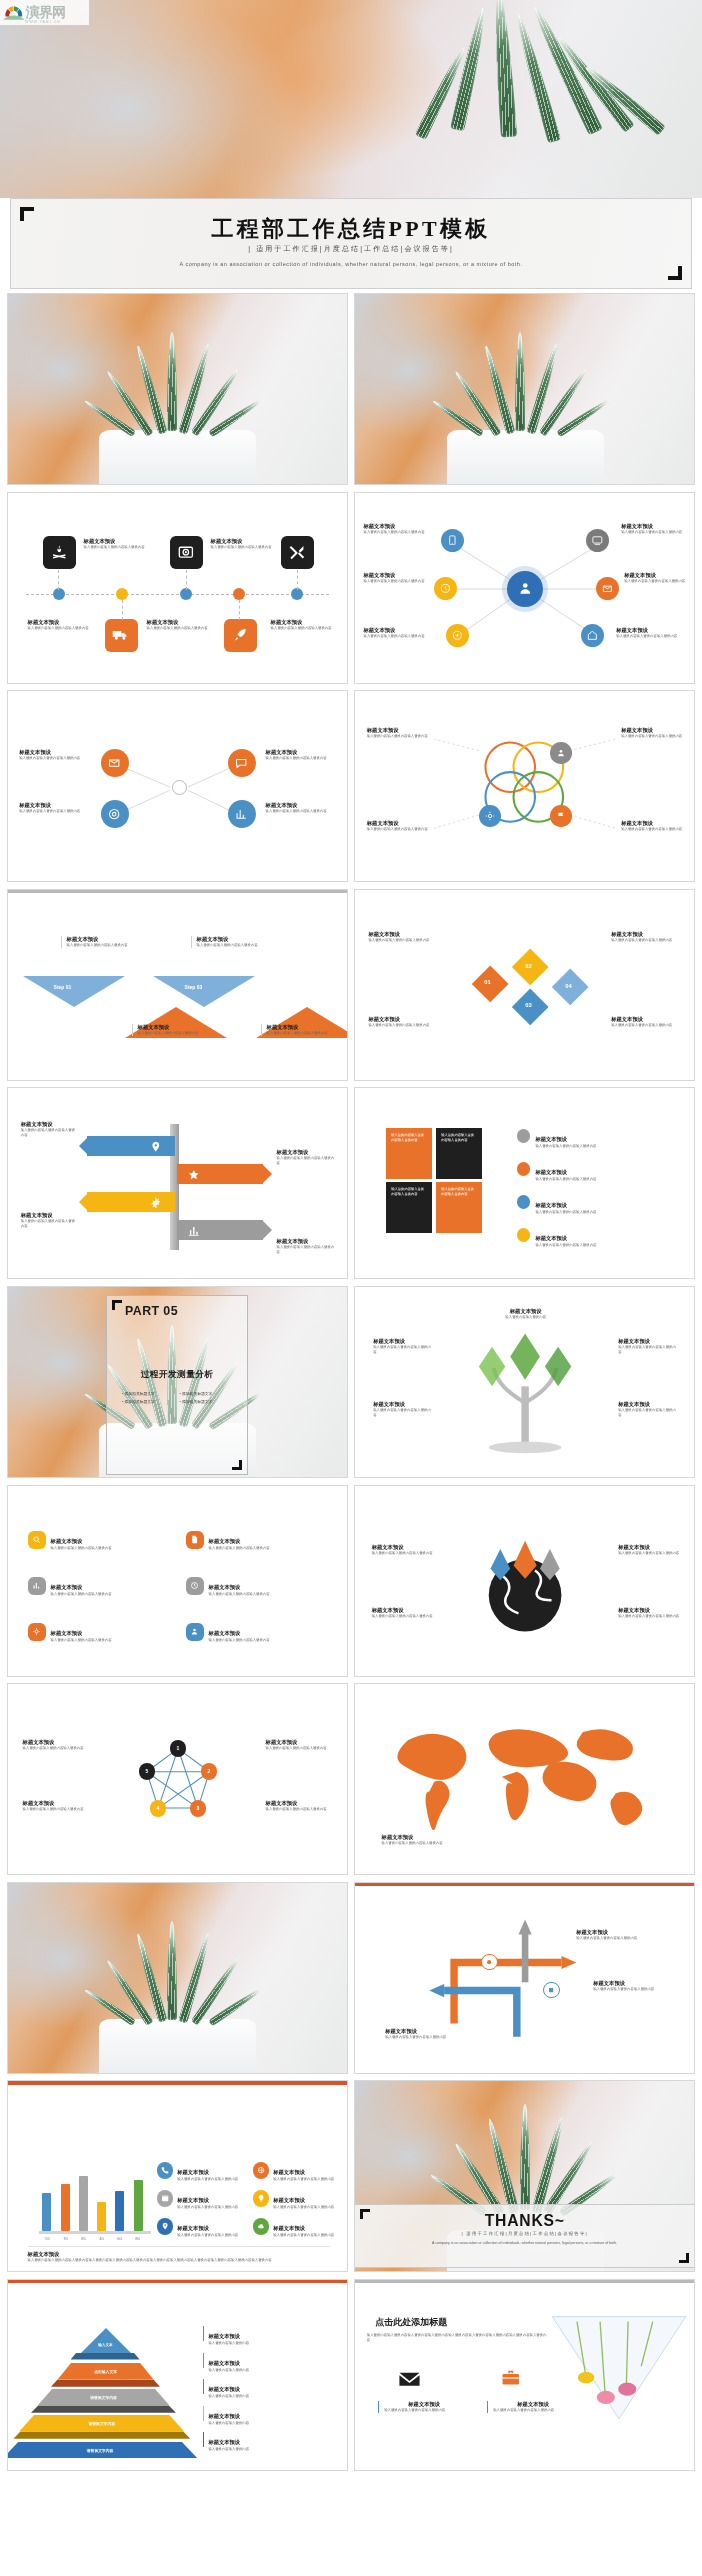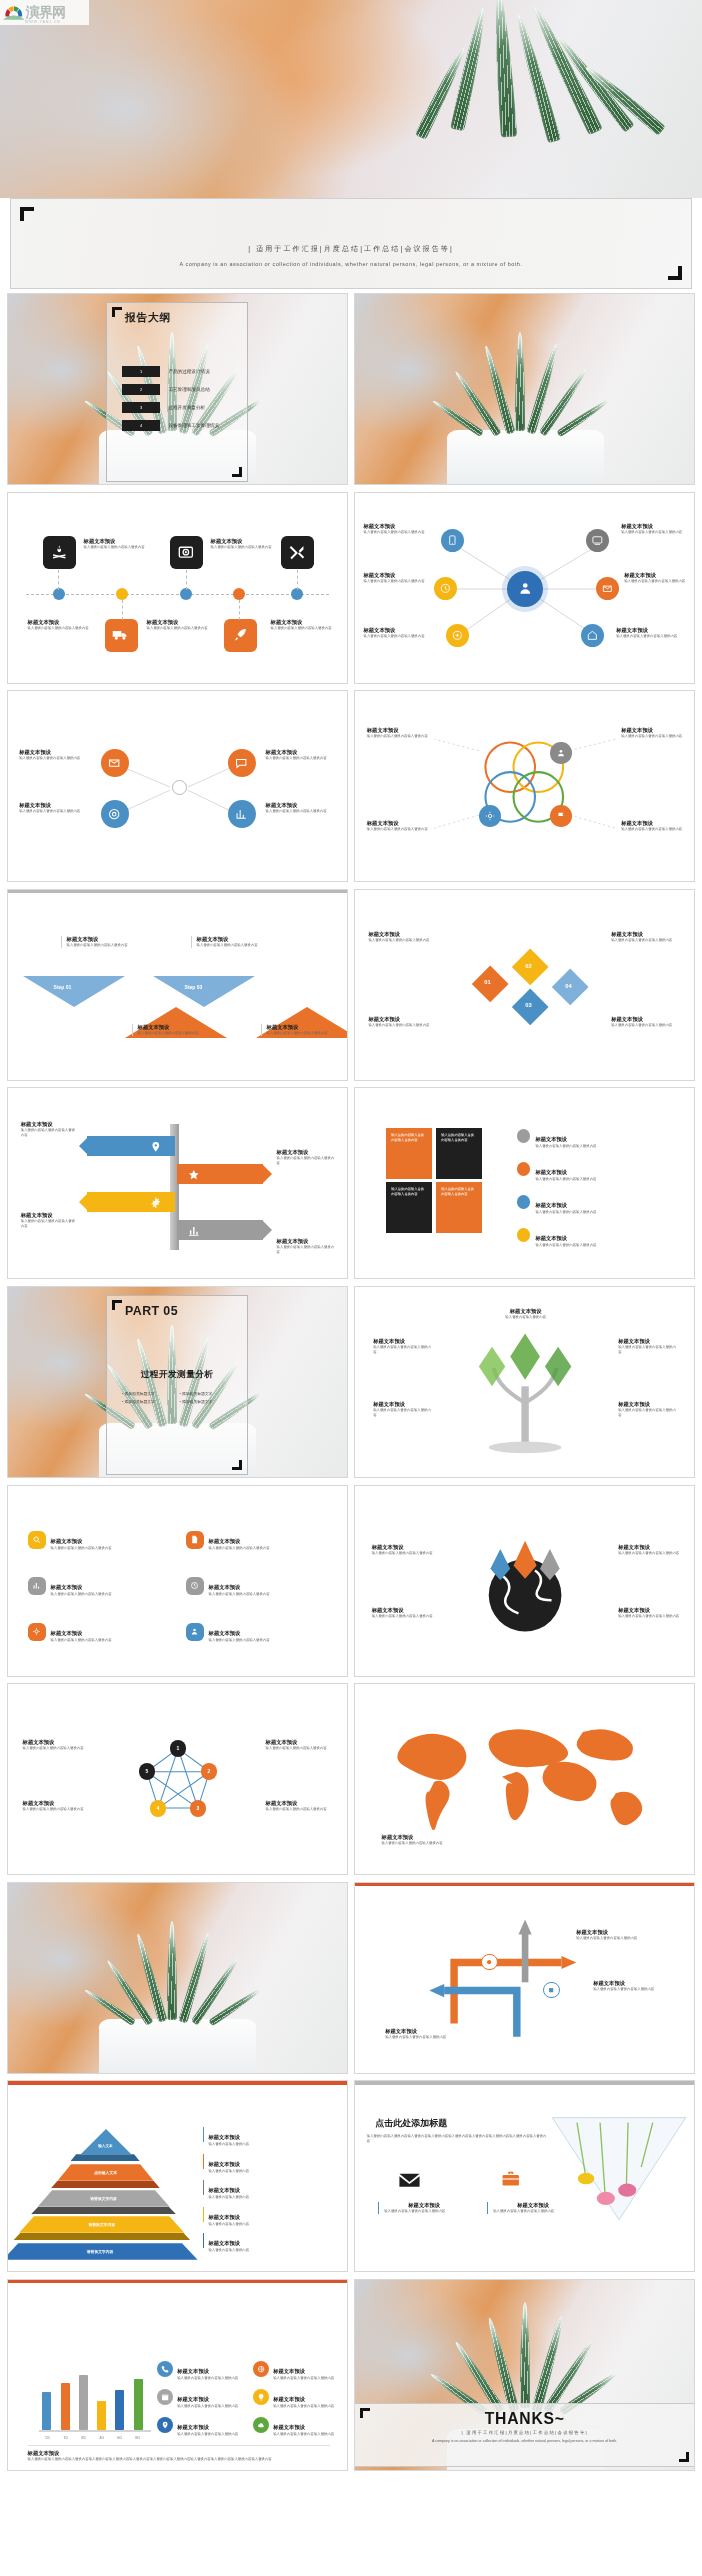--- a/index.html
+++ b/index.html
@@ -146,61 +146,40 @@
         <path d="M0 19 Q13 9 26 19 Z" fill="#3c9a4e" opacity=".55"></path>
       </svg>
     </div>
     <div class="wm-txt">演界网</div>
     <div class="wm-sub">WWW.YANJ.CN</div>
   </div>
 
   <div class="cover-panel">
     <div class="corner-tl"></div>
     <div class="corner-br"></div>
+    <div class="cover-title">工程部工作总结PPT模板</div>
     <div class="cover-sub">| 适用于工作汇报|月度总结|工作总结|会议报告等|</div>
     <div class="cover-en">A company is an association or collection of individuals, whether natural persons, legal persons, or a mixture of both.</div>
   </div>
 
   <div class="grid">
 
     <div class="row">
 
       <div class="slide">
         <div class="photo-bg"></div>
         <div class="pot"></div>
         <div class="plant-wrap">
           <div class="leaf" style="left:97px;top:-5px;width:10px;height:99px;"></div>
           <div class="leaf" style="left:76px;top:6.6px;width:9px;height:91px;transform:rotate(-16deg);"></div>
           <div class="leaf" style="left:121px;top:5px;width:9px;height:93px;transform:rotate(16deg);"></div>
           <div class="leaf" style="left:55px;top:28px;width:8.3px;height:76px;transform:rotate(-34deg);"></div>
           <div class="leaf" style="left:142px;top:26.4px;width:8.3px;height:78px;transform:rotate(34deg);"></div>
           <div class="leaf" style="left:36px;top:51px;width:7.4px;height:59px;transform:rotate(-56deg);"></div>
           <div class="leaf" style="left:162px;top:50px;width:7.4px;height:61px;transform:rotate(56deg);"></div>
-        </div>
-        <div class="sheet">
-          <div class="c-tl"></div>
-          <div class="c-br"></div>
-          <div class="sheet-h cn">报告大纲</div>
-
-          <div class="ol-row" style="left:15px;top:63px;">
-            <span class="ol-num">1</span>
-            <span class="ol-txt">产品的过程设计情况</span>
-          </div>
-          <div class="ol-row" style="left:15px;top:81px;">
-            <span class="ol-num">2</span>
-            <span class="ol-txt">工艺管理和项目总结</span>
-          </div>
-          <div class="ol-row" style="left:15px;top:99px;">
-            <span class="ol-num">3</span>
-            <span class="ol-txt">过程开发测量分析</span>
-          </div>
-          <div class="ol-row" style="left:15px;top:117px;">
-            <span class="ol-num">4</span>
-            <span class="ol-txt">设备管理和工装管理情况</span>
-          </div>
         </div>
       </div>
 
       <div class="slide">
         <div class="photo-bg"></div>
         <div class="pot"></div>
         <div class="plant-wrap">
           <div class="leaf" style="left:97px;top:-5px;width:10px;height:99px;"></div>
           <div class="leaf" style="left:76px;top:6.6px;width:9px;height:91px;transform:rotate(-16deg);"></div>
           <div class="leaf" style="left:121px;top:5px;width:9px;height:93px;transform:rotate(16deg);"></div>
@@ -844,20 +823,123 @@
           <div class="tt">标题文本预设</div>
           <div class="tb">输入替换内容输入替换内容输入替换内容</div>
         </div>
         <div style="position:absolute;left:238px;top:97px;width:69px;">
           <div class="tt">标题文本预设</div>
           <div class="tb">输入替换内容输入替换内容输入替换内容</div>
         </div>
         <div style="position:absolute;left:30px;top:145px;width:86px;">
           <div class="tt">标题文本预设</div>
           <div class="tb">输入替换内容输入替换内容输入替换内容</div>
+        </div>
+      </div>
+    </div>
+
+    <div class="row">
+
+      <div class="slide">
+        <div class="topbar orange"></div>
+
+        <div style="position:absolute;left:33px;top:91px;width:107px;height:59px;">
+          <div class="bar" style="left:1.7px;width:9px;height:38px;background:#4a90c4;"></div>
+          <div class="bar" style="left:20px;width:9px;height:47px;background:#e8722a;"></div>
+          <div class="bar" style="left:38px;width:9px;height:55px;background:#a6a6a6;"></div>
+          <div class="bar" style="left:56px;width:9px;height:29px;background:#f5b513;"></div>
+          <div class="bar" style="left:74px;width:9px;height:40px;background:#2f6fb5;"></div>
+          <div class="bar" style="left:93px;width:9px;height:51px;background:#5ea73e;"></div>
+        </div>
+        <div style="position:absolute;left:31px;top:150px;width:112px;height:2.5px;background:#d4d4d4;"></div>
+        <div style="position:absolute;left:31px;top:155px;width:112px;display:flex;">
+          <span style="width:18px;text-align:center;font-size:4.1px;color:#7a7a7a;">55</span>
+          <span style="width:18px;text-align:center;font-size:4.1px;color:#7a7a7a;">70</span>
+          <span style="width:18px;text-align:center;font-size:4.1px;color:#7a7a7a;">85</span>
+          <span style="width:18px;text-align:center;font-size:4.1px;color:#7a7a7a;">40</span>
+          <span style="width:18px;text-align:center;font-size:4.1px;color:#7a7a7a;">60</span>
+          <span style="width:18px;text-align:center;font-size:4.1px;color:#7a7a7a;">80</span>
+        </div>
+
+        <div style="position:absolute;left:149px;top:81px;display:flex;gap:4.1px;width:91px;">
+          <span class="circ" style="background:#4a90c4;width:16.5px;height:16.5px;border-radius:50%;display:flex;align-items:center;justify-content:center;flex:none;">
+              <svg width="8.3" height="8.3" viewBox="0 0 24 24" fill="#fff">
+                <path d="M6 2l4 5-2 3a12 12 0 0 0 6 6l3-2 5 4-3 4C11 22 2 13 2 5z"></path>
+              </svg>
+            </span>
+          <span><span class="tt">标题文本预设</span><span class="tb" style="display:block">输入替换内容输入替换内容输入替换内容</span></span>
+        </div>
+        <div style="position:absolute;left:245px;top:81px;display:flex;gap:4.1px;width:91px;">
+          <span class="circ" style="background:#e8722a;width:16.5px;height:16.5px;border-radius:50%;display:flex;align-items:center;justify-content:center;flex:none;">
+              <svg width="8.3" height="8.3" viewBox="0 0 24 24" fill="none" stroke="#fff" stroke-width="2">
+                <circle cx="12" cy="12" r="8"></circle>
+                <path d="M4 12h16M12 4a14 14 0 0 1 0 16"></path>
+              </svg>
+            </span>
+          <span><span class="tt">标题文本预设</span><span class="tb" style="display:block">输入替换内容输入替换内容输入替换内容</span></span>
+        </div>
+        <div style="position:absolute;left:149px;top:109px;display:flex;gap:4.1px;width:91px;">
+          <span class="circ" style="background:#a6a6a6;width:16.5px;height:16.5px;border-radius:50%;display:flex;align-items:center;justify-content:center;flex:none;">
+              <svg width="8.3" height="8.3" viewBox="0 0 24 24" fill="#fff">
+                <rect x="3" y="5" width="18" height="16" rx="2"></rect>
+                <rect x="3" y="5" width="18" height="4" fill="#e4e4e4"></rect>
+              </svg>
+            </span>
+          <span><span class="tt">标题文本预设</span><span class="tb" style="display:block">输入替换内容输入替换内容输入替换内容</span></span>
+        </div>
+        <div style="position:absolute;left:245px;top:109px;display:flex;gap:4.1px;width:91px;">
+          <span class="circ" style="background:#f5b513;width:16.5px;height:16.5px;border-radius:50%;display:flex;align-items:center;justify-content:center;flex:none;">
+              <svg width="8.3" height="8.3" viewBox="0 0 24 24" fill="#fff">
+                <path d="M12 2a7 7 0 0 0-4 12.7V17h8v-2.3A7 7 0 0 0 12 2z"></path>
+                <rect x="9" y="18.5" width="6" height="3" rx="1"></rect>
+              </svg>
+            </span>
+          <span><span class="tt">标题文本预设</span><span class="tb" style="display:block">输入替换内容输入替换内容输入替换内容</span></span>
+        </div>
+        <div style="position:absolute;left:149px;top:137px;display:flex;gap:4.1px;width:91px;">
+          <span class="circ" style="background:#2f6fb5;width:16.5px;height:16.5px;border-radius:50%;display:flex;align-items:center;justify-content:center;flex:none;">
+              <svg width="8.3" height="8.3" viewBox="0 0 24 24" fill="#fff">
+                <path d="M12 2a7 7 0 0 0-7 7c0 5 7 13 7 13s7-8 7-13a7 7 0 0 0-7-7zm0 9.4A2.4 2.4 0 1 1 12 6.6a2.4 2.4 0 0 1 0 4.8z"></path>
+              </svg>
+            </span>
+          <span><span class="tt">标题文本预设</span><span class="tb" style="display:block">输入替换内容输入替换内容输入替换内容</span></span>
+        </div>
+        <div style="position:absolute;left:245px;top:137px;display:flex;gap:4.1px;width:91px;">
+          <span class="circ" style="background:#5ea73e;width:16.5px;height:16.5px;border-radius:50%;display:flex;align-items:center;justify-content:center;flex:none;">
+              <svg width="8.3" height="8.3" viewBox="0 0 24 24" fill="#fff">
+                <path d="M7 18a4 4 0 0 1 0-8 5.5 5.5 0 0 1 10.6 1.4A3.6 3.6 0 0 1 17 18z"></path>
+              </svg>
+            </span>
+          <span><span class="tt">标题文本预设</span><span class="tb" style="display:block">输入替换内容输入替换内容输入替换内容</span></span>
+        </div>
+
+        <div style="position:absolute;left:20px;top:165px;right:16.5px;border-top:0.8px solid #e0e0e0;padding-top:4.1px;">
+          <div class="tt">标题文本预设</div>
+          <div class="tb">输入替换内容输入替换内容输入替换内容输入替换内容输入替换内容输入替换内容输入替换内容输入替换内容输入替换内容输入替换内容输入替换内容输入替换内容</div>
+        </div>
+      </div>
+
+      <div class="slide">
+        <div class="photo-bg"></div>
+        <div class="pot" style="bottom:-46px;"></div>
+        <div class="plant-wrap" style="bottom:40px;">
+          <div class="leaf" style="left:102px;top:-11.6px;width:10.7px;height:106px;"></div>
+          <div class="leaf" style="left:79px;top:1.7px;width:10px;height:97px;transform:rotate(-15deg);"></div>
+          <div class="leaf" style="left:126px;top:0px;width:10px;height:99px;transform:rotate(15deg);"></div>
+          <div class="leaf" style="left:56px;top:21.5px;width:9px;height:83px;transform:rotate(-33deg);"></div>
+          <div class="leaf" style="left:147px;top:20px;width:9px;height:84px;transform:rotate(33deg);"></div>
+          <div class="leaf" style="left:36px;top:46px;width:8.3px;height:66px;transform:rotate(-55deg);"></div>
+          <div class="leaf" style="left:167px;top:45px;width:8.3px;height:68px;transform:rotate(55deg);"></div>
+        </div>
+        <div style="position:absolute;left:0;right:0;bottom:3.3px;height:64px;background:linear-gradient(100deg,rgba(243,243,242,.93),rgba(243,244,243,.78));border-top:0.8px solid #c9c9c9;border-bottom:0.8px solid #c9c9c9;">
+          <div style="position:absolute;left:5px;top:4.1px;width:10px;height:10px;border-left:3.3px solid #111;border-top:3.3px solid #111;"></div>
+          <div style="position:absolute;right:5px;bottom:4.1px;width:10px;height:10px;border-right:3.3px solid #111;border-bottom:3.3px solid #111;"></div>
+          <div style="text-align:center;margin-top:6.6px;font-size:15.7px;font-weight:bold;letter-spacing:0.8px;color:#141414;">THANKS~</div>
+          <div style="text-align:center;margin-top:1.7px;font-size:4.3px;letter-spacing:1.3px;color:#4d4d4d;">| 适用于工作汇报|月度总结|工作总结|会议报告等|</div>
+          <div style="text-align:center;margin-top:3.3px;font-size:3.6px;color:#5d5d5d;line-height:1.9;padding:0 36px;">A company is an association or collection of individuals, whether natural persons, legal persons, or a mixture of both.</div>
         </div>
       </div>
     </div>
 
     <div class="row">
 
       <div class="slide">
         <div class="topbar orange"></div>
 
         <div style="position:absolute;left:73px;top:48px;">
@@ -947,118 +1029,15 @@
           <div class="tt" style="text-align:center;">标题文本预设</div>
           <div class="tb">输入替换内容输入替换内容输入替换内容</div>
         </div>
         <div style="position:absolute;left:132px;top:121px;border-left:1.7px solid #4a90c4;padding-left:5px;width:86px;">
           <div class="tt" style="text-align:center;">标题文本预设</div>
           <div class="tb">输入替换内容输入替换内容输入替换内容</div>
         </div>
       </div>
     </div>
 
-    <div class="row">
-
-      <div class="slide">
-        <div class="topbar orange"></div>
-
-        <div style="position:absolute;left:33px;top:91px;width:107px;height:59px;">
-          <div class="bar" style="left:1.7px;width:9px;height:38px;background:#4a90c4;"></div>
-          <div class="bar" style="left:20px;width:9px;height:47px;background:#e8722a;"></div>
-          <div class="bar" style="left:38px;width:9px;height:55px;background:#a6a6a6;"></div>
-          <div class="bar" style="left:56px;width:9px;height:29px;background:#f5b513;"></div>
-          <div class="bar" style="left:74px;width:9px;height:40px;background:#2f6fb5;"></div>
-          <div class="bar" style="left:93px;width:9px;height:51px;background:#5ea73e;"></div>
-        </div>
-        <div style="position:absolute;left:31px;top:150px;width:112px;height:2.5px;background:#d4d4d4;"></div>
-        <div style="position:absolute;left:31px;top:155px;width:112px;display:flex;">
-          <span style="width:18px;text-align:center;font-size:4.1px;color:#7a7a7a;">55</span>
-          <span style="width:18px;text-align:center;font-size:4.1px;color:#7a7a7a;">70</span>
-          <span style="width:18px;text-align:center;font-size:4.1px;color:#7a7a7a;">85</span>
-          <span style="width:18px;text-align:center;font-size:4.1px;color:#7a7a7a;">40</span>
-          <span style="width:18px;text-align:center;font-size:4.1px;color:#7a7a7a;">60</span>
-          <span style="width:18px;text-align:center;font-size:4.1px;color:#7a7a7a;">80</span>
-        </div>
-
-        <div style="position:absolute;left:149px;top:81px;display:flex;gap:4.1px;width:91px;">
-          <span class="circ" style="background:#4a90c4;width:16.5px;height:16.5px;border-radius:50%;display:flex;align-items:center;justify-content:center;flex:none;">
-              <svg width="8.3" height="8.3" viewBox="0 0 24 24" fill="#fff">
-                <path d="M6 2l4 5-2 3a12 12 0 0 0 6 6l3-2 5 4-3 4C11 22 2 13 2 5z"></path>
-              </svg>
-            </span>
-          <span><span class="tt">标题文本预设</span><span class="tb" style="display:block">输入替换内容输入替换内容输入替换内容</span></span>
-        </div>
-        <div style="position:absolute;left:245px;top:81px;display:flex;gap:4.1px;width:91px;">
-          <span class="circ" style="background:#e8722a;width:16.5px;height:16.5px;border-radius:50%;display:flex;align-items:center;justify-content:center;flex:none;">
-              <svg width="8.3" height="8.3" viewBox="0 0 24 24" fill="none" stroke="#fff" stroke-width="2">
-                <circle cx="12" cy="12" r="8"></circle>
-                <path d="M4 12h16M12 4a14 14 0 0 1 0 16"></path>
-              </svg>
-            </span>
-          <span><span class="tt">标题文本预设</span><span class="tb" style="display:block">输入替换内容输入替换内容输入替换内容</span></span>
-        </div>
-        <div style="position:absolute;left:149px;top:109px;display:flex;gap:4.1px;width:91px;">
-          <span class="circ" style="background:#a6a6a6;width:16.5px;height:16.5px;border-radius:50%;display:flex;align-items:center;justify-content:center;flex:none;">
-              <svg width="8.3" height="8.3" viewBox="0 0 24 24" fill="#fff">
-                <rect x="3" y="5" width="18" height="16" rx="2"></rect>
-                <rect x="3" y="5" width="18" height="4" fill="#e4e4e4"></rect>
-              </svg>
-            </span>
-          <span><span class="tt">标题文本预设</span><span class="tb" style="display:block">输入替换内容输入替换内容输入替换内容</span></span>
-        </div>
-        <div style="position:absolute;left:245px;top:109px;display:flex;gap:4.1px;width:91px;">
-          <span class="circ" style="background:#f5b513;width:16.5px;height:16.5px;border-radius:50%;display:flex;align-items:center;justify-content:center;flex:none;">
-              <svg width="8.3" height="8.3" viewBox="0 0 24 24" fill="#fff">
-                <path d="M12 2a7 7 0 0 0-4 12.7V17h8v-2.3A7 7 0 0 0 12 2z"></path>
-                <rect x="9" y="18.5" width="6" height="3" rx="1"></rect>
-              </svg>
-            </span>
-          <span><span class="tt">标题文本预设</span><span class="tb" style="display:block">输入替换内容输入替换内容输入替换内容</span></span>
-        </div>
-        <div style="position:absolute;left:149px;top:137px;display:flex;gap:4.1px;width:91px;">
-          <span class="circ" style="background:#2f6fb5;width:16.5px;height:16.5px;border-radius:50%;display:flex;align-items:center;justify-content:center;flex:none;">
-              <svg width="8.3" height="8.3" viewBox="0 0 24 24" fill="#fff">
-                <path d="M12 2a7 7 0 0 0-7 7c0 5 7 13 7 13s7-8 7-13a7 7 0 0 0-7-7zm0 9.4A2.4 2.4 0 1 1 12 6.6a2.4 2.4 0 0 1 0 4.8z"></path>
-              </svg>
-            </span>
-          <span><span class="tt">标题文本预设</span><span class="tb" style="display:block">输入替换内容输入替换内容输入替换内容</span></span>
-        </div>
-        <div style="position:absolute;left:245px;top:137px;display:flex;gap:4.1px;width:91px;">
-          <span class="circ" style="background:#5ea73e;width:16.5px;height:16.5px;border-radius:50%;display:flex;align-items:center;justify-content:center;flex:none;">
-              <svg width="8.3" height="8.3" viewBox="0 0 24 24" fill="#fff">
-                <path d="M7 18a4 4 0 0 1 0-8 5.5 5.5 0 0 1 10.6 1.4A3.6 3.6 0 0 1 17 18z"></path>
-              </svg>
-            </span>
-          <span><span class="tt">标题文本预设</span><span class="tb" style="display:block">输入替换内容输入替换内容输入替换内容</span></span>
-        </div>
-
-        <div style="position:absolute;left:20px;top:165px;right:16.5px;border-top:0.8px solid #e0e0e0;padding-top:4.1px;">
-          <div class="tt">标题文本预设</div>
-          <div class="tb">输入替换内容输入替换内容输入替换内容输入替换内容输入替换内容输入替换内容输入替换内容输入替换内容输入替换内容输入替换内容输入替换内容输入替换内容</div>
-        </div>
-      </div>
-
-      <div class="slide">
-        <div class="photo-bg"></div>
-        <div class="pot" style="bottom:-46px;"></div>
-        <div class="plant-wrap" style="bottom:40px;">
-          <div class="leaf" style="left:102px;top:-11.6px;width:10.7px;height:106px;"></div>
-          <div class="leaf" style="left:79px;top:1.7px;width:10px;height:97px;transform:rotate(-15deg);"></div>
-          <div class="leaf" style="left:126px;top:0px;width:10px;height:99px;transform:rotate(15deg);"></div>
-          <div class="leaf" style="left:56px;top:21.5px;width:9px;height:83px;transform:rotate(-33deg);"></div>
-          <div class="leaf" style="left:147px;top:20px;width:9px;height:84px;transform:rotate(33deg);"></div>
-          <div class="leaf" style="left:36px;top:46px;width:8.3px;height:66px;transform:rotate(-55deg);"></div>
-          <div class="leaf" style="left:167px;top:45px;width:8.3px;height:68px;transform:rotate(55deg);"></div>
-        </div>
-        <div style="position:absolute;left:0;right:0;bottom:3.3px;height:64px;background:linear-gradient(100deg,rgba(243,243,242,.93),rgba(243,244,243,.78));border-top:0.8px solid #c9c9c9;border-bottom:0.8px solid #c9c9c9;">
-          <div style="position:absolute;left:5px;top:4.1px;width:10px;height:10px;border-left:3.3px solid #111;border-top:3.3px solid #111;"></div>
-          <div style="position:absolute;right:5px;bottom:4.1px;width:10px;height:10px;border-right:3.3px solid #111;border-bottom:3.3px solid #111;"></div>
-          <div style="text-align:center;margin-top:6.6px;font-size:15.7px;font-weight:bold;letter-spacing:0.8px;color:#141414;">THANKS~</div>
-          <div style="text-align:center;margin-top:1.7px;font-size:4.3px;letter-spacing:1.3px;color:#4d4d4d;">| 适用于工作汇报|月度总结|工作总结|会议报告等|</div>
-          <div style="text-align:center;margin-top:3.3px;font-size:3.6px;color:#5d5d5d;line-height:1.9;padding:0 36px;">A company is an association or collection of individuals, whether natural persons, legal persons, or a mixture of both.</div>
-        </div>
-      </div>
-    </div>
-
   </div>
 </div>
 
 
 </body></html>

